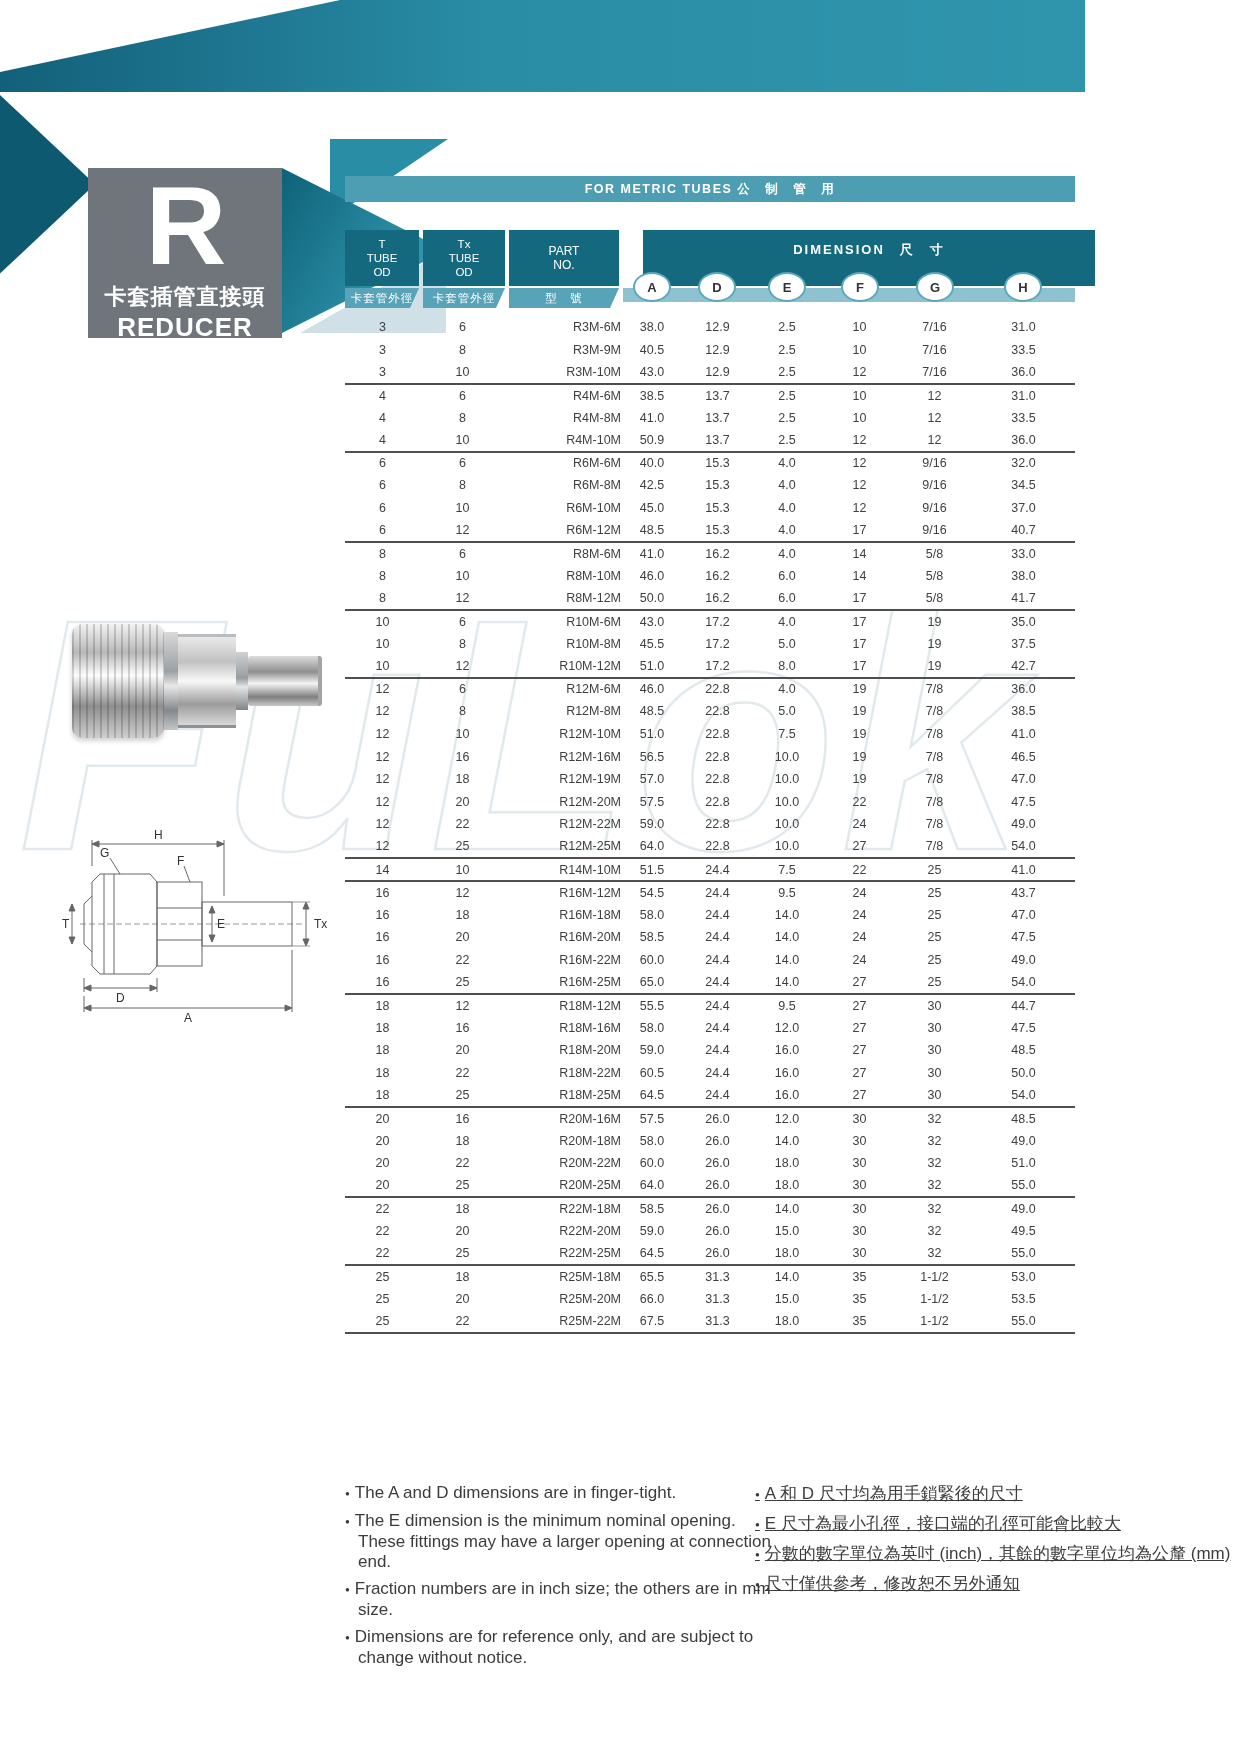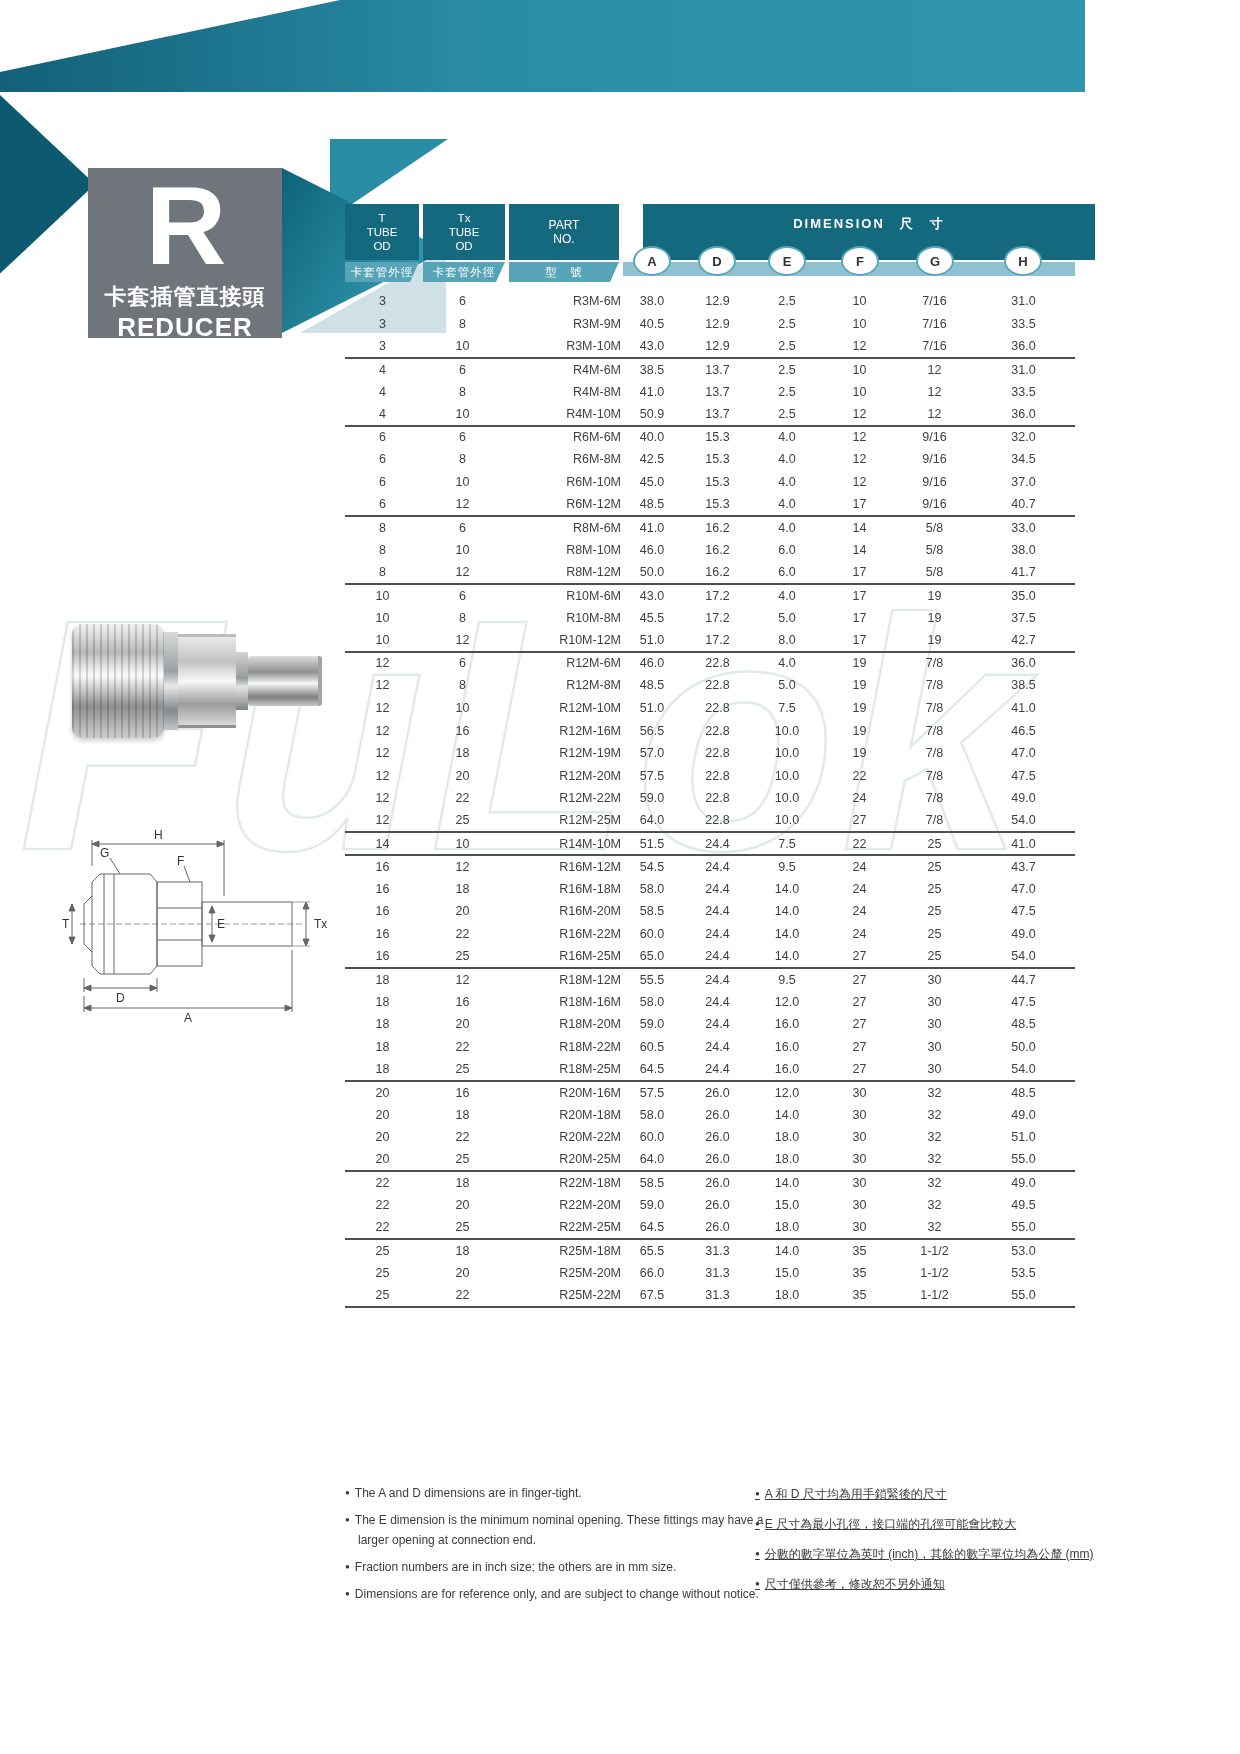--- a/index.html
+++ b/index.html
@@ -75,21 +75,21 @@
   .tube { position:absolute; left:176px; top:38px; width:74px; height:50px; border-radius:3px;
     background:linear-gradient(180deg,#dcdcdc,#8f8f8f 32%,#f5f5f5 55%,#7f7f7f 82%,#c9c9c9);
     border-right:4px solid #a0a5a8; }
   
   .diagram { position:absolute; left:62px; top:826px; z-index:2; }
   
   .notes { position:absolute; top:1483px; z-index:2; }
   .notes-en { left:345px; width:430px; }
   .notes-zh { left:755px; width:480px; }
   .notes ul { list-style:none; }
-  .notes li { font-size:12px; line-height:20px; color:#3c3c3c; margin-bottom:7px;
+  .notes li { font-size:17px; line-height:20px; color:#3c3c3c; margin-bottom:7px;
     padding-left:13px; text-indent:-13px; }
   .notes li::before { content:"●"; font-size:8px; vertical-align:2px; margin-right:5px; }
   .notes-zh li { line-height:21px; margin-bottom:8px;text-decoration:underline; }
 </style>
 </head>
 <body>
 
 <div class="band-main"></div>
 <div class="band-cut"></div>
 <div class="band-tail"></div>
@@ -171,20 +171,21 @@
       <text x="0" y="102">T</text>
       <text x="155" y="102">E</text>
       <text x="252" y="102">Tx</text>
       <text x="54" y="176">D</text>
       <text x="122" y="196">A</text>
     </g>
   </svg>
 </div>
 
 <div class="tbl-wrap">
+  <div class="tbl-banner">FOR METRIC TUBES 公　制　管　用</div>
   <div class="tbl-head">
     <div class="hbox box-t">
       <span>T</span>
       <span>TUBE</span>
       <span>OD</span>
     </div>
     <div class="hbox box-tx">
       <span>Tx</span>
       <span>TUBE</span>
       <span>OD</span>

